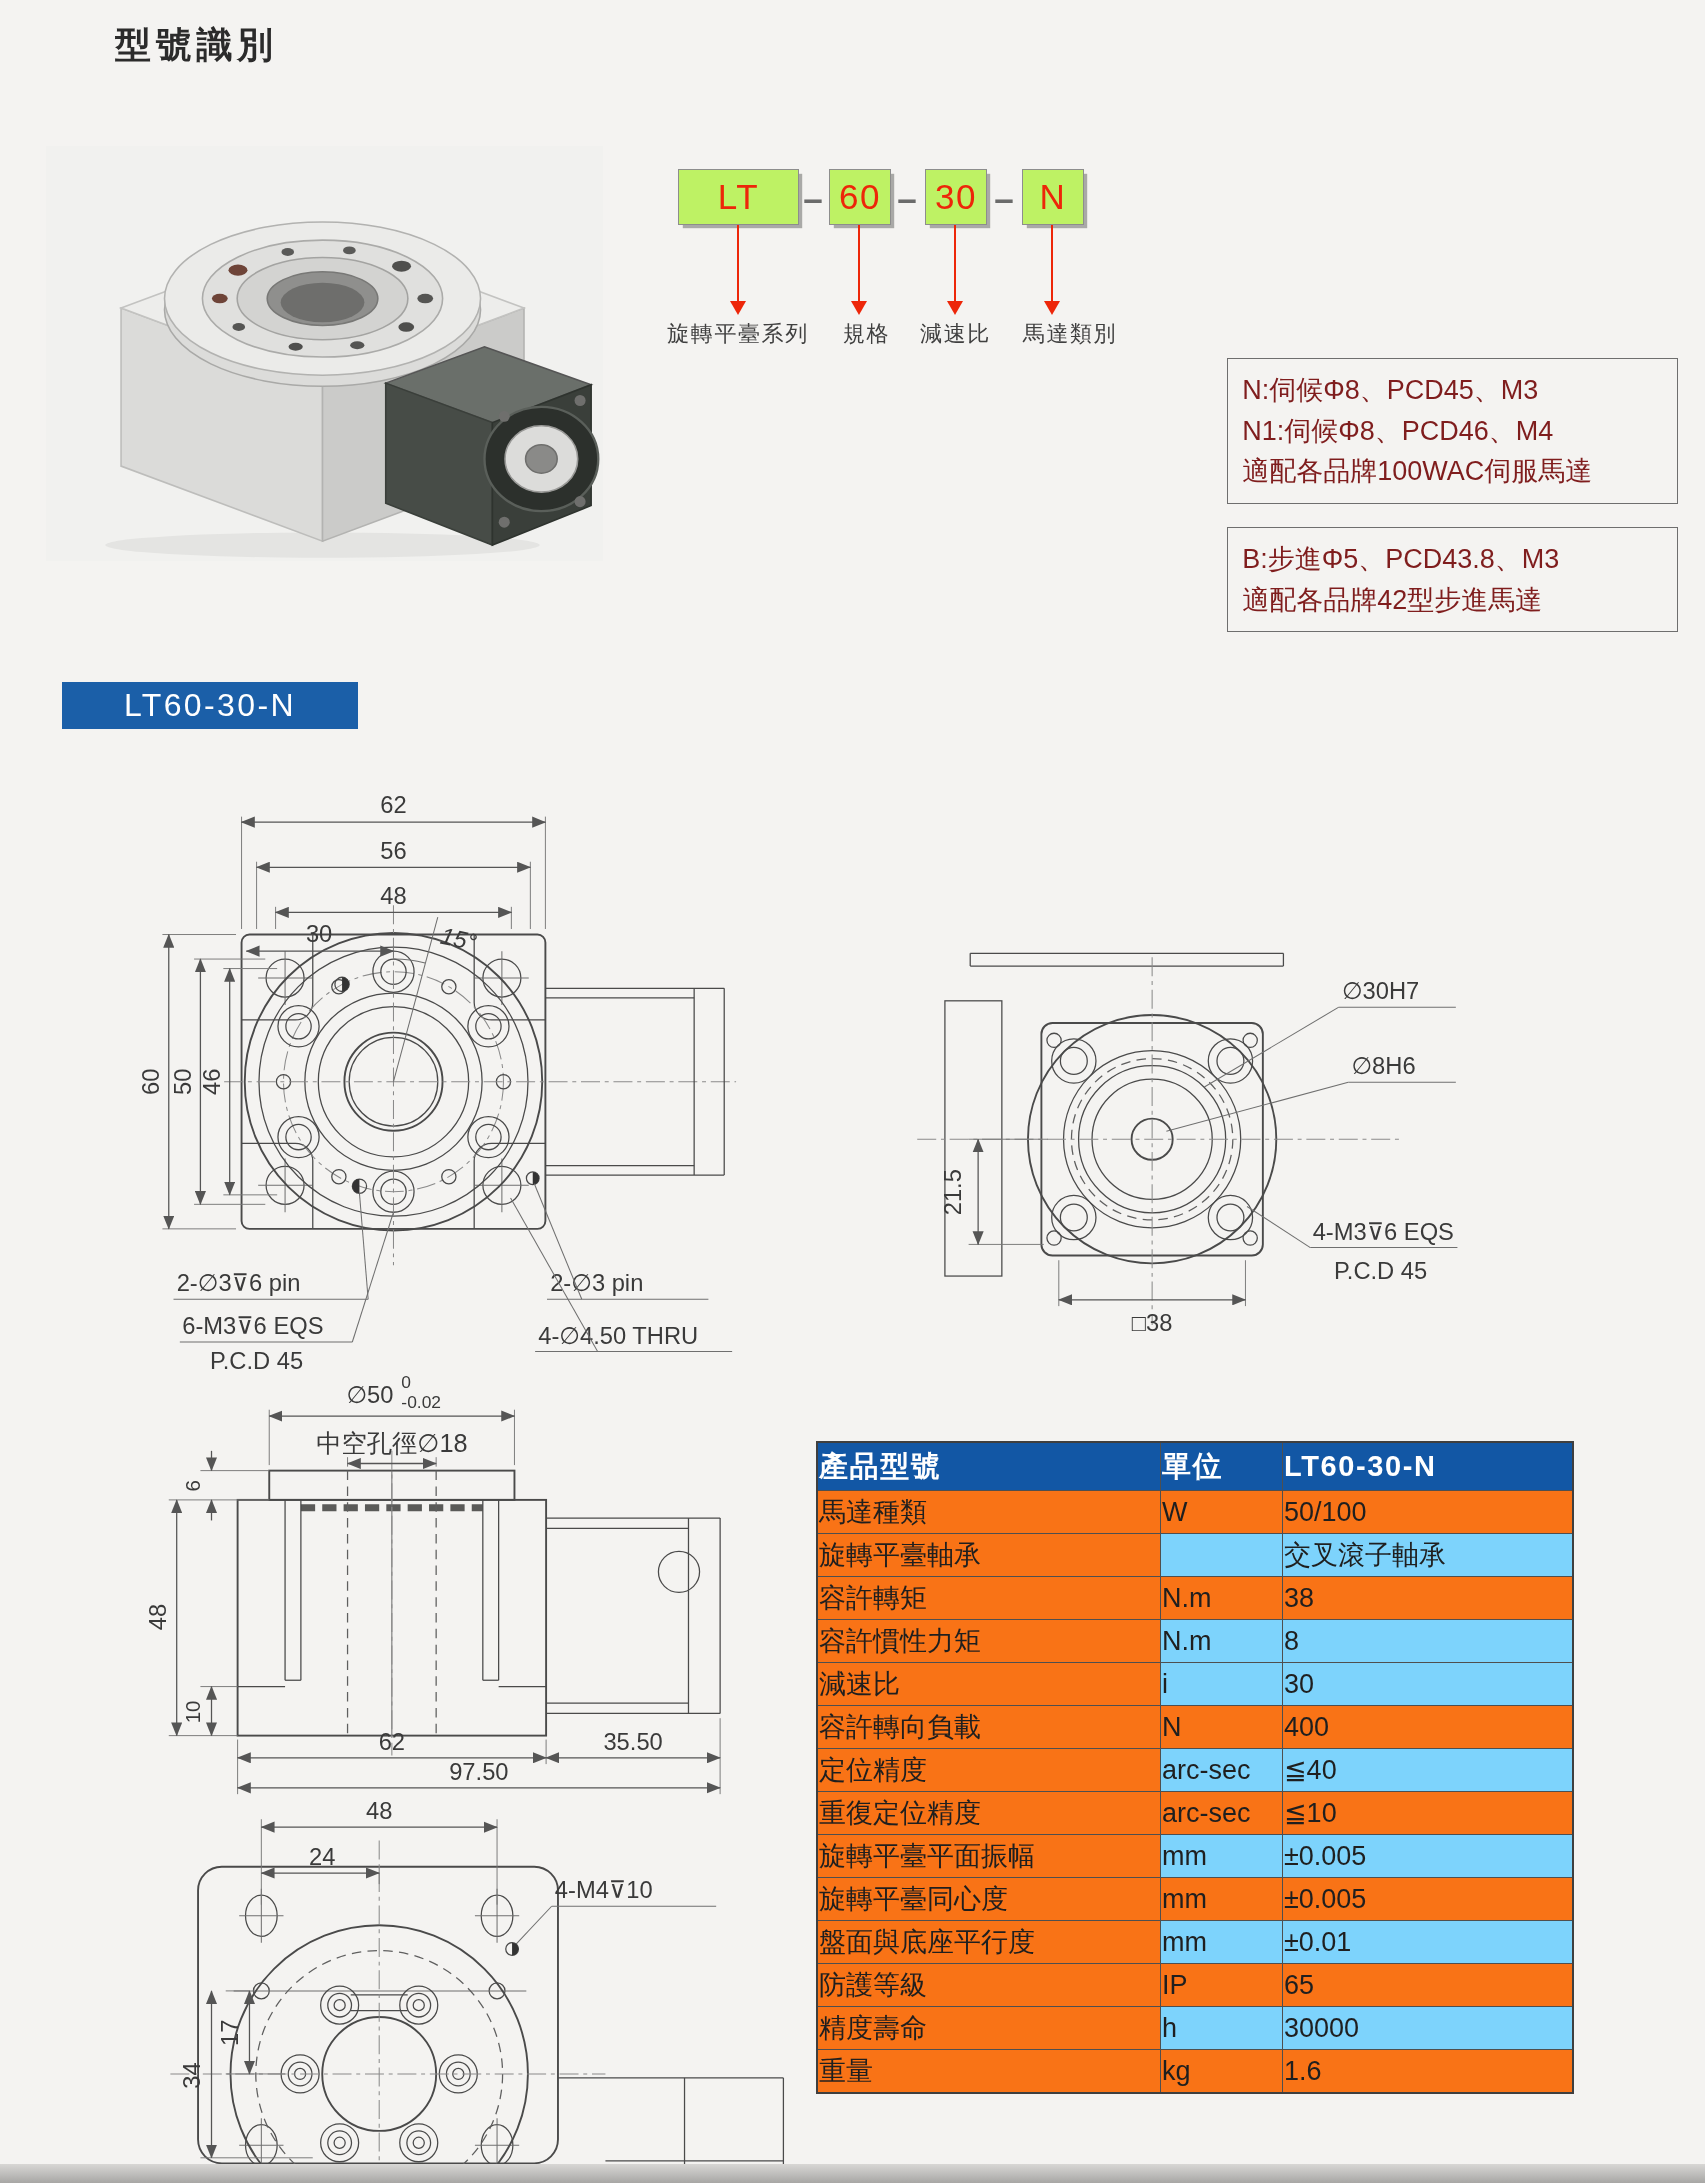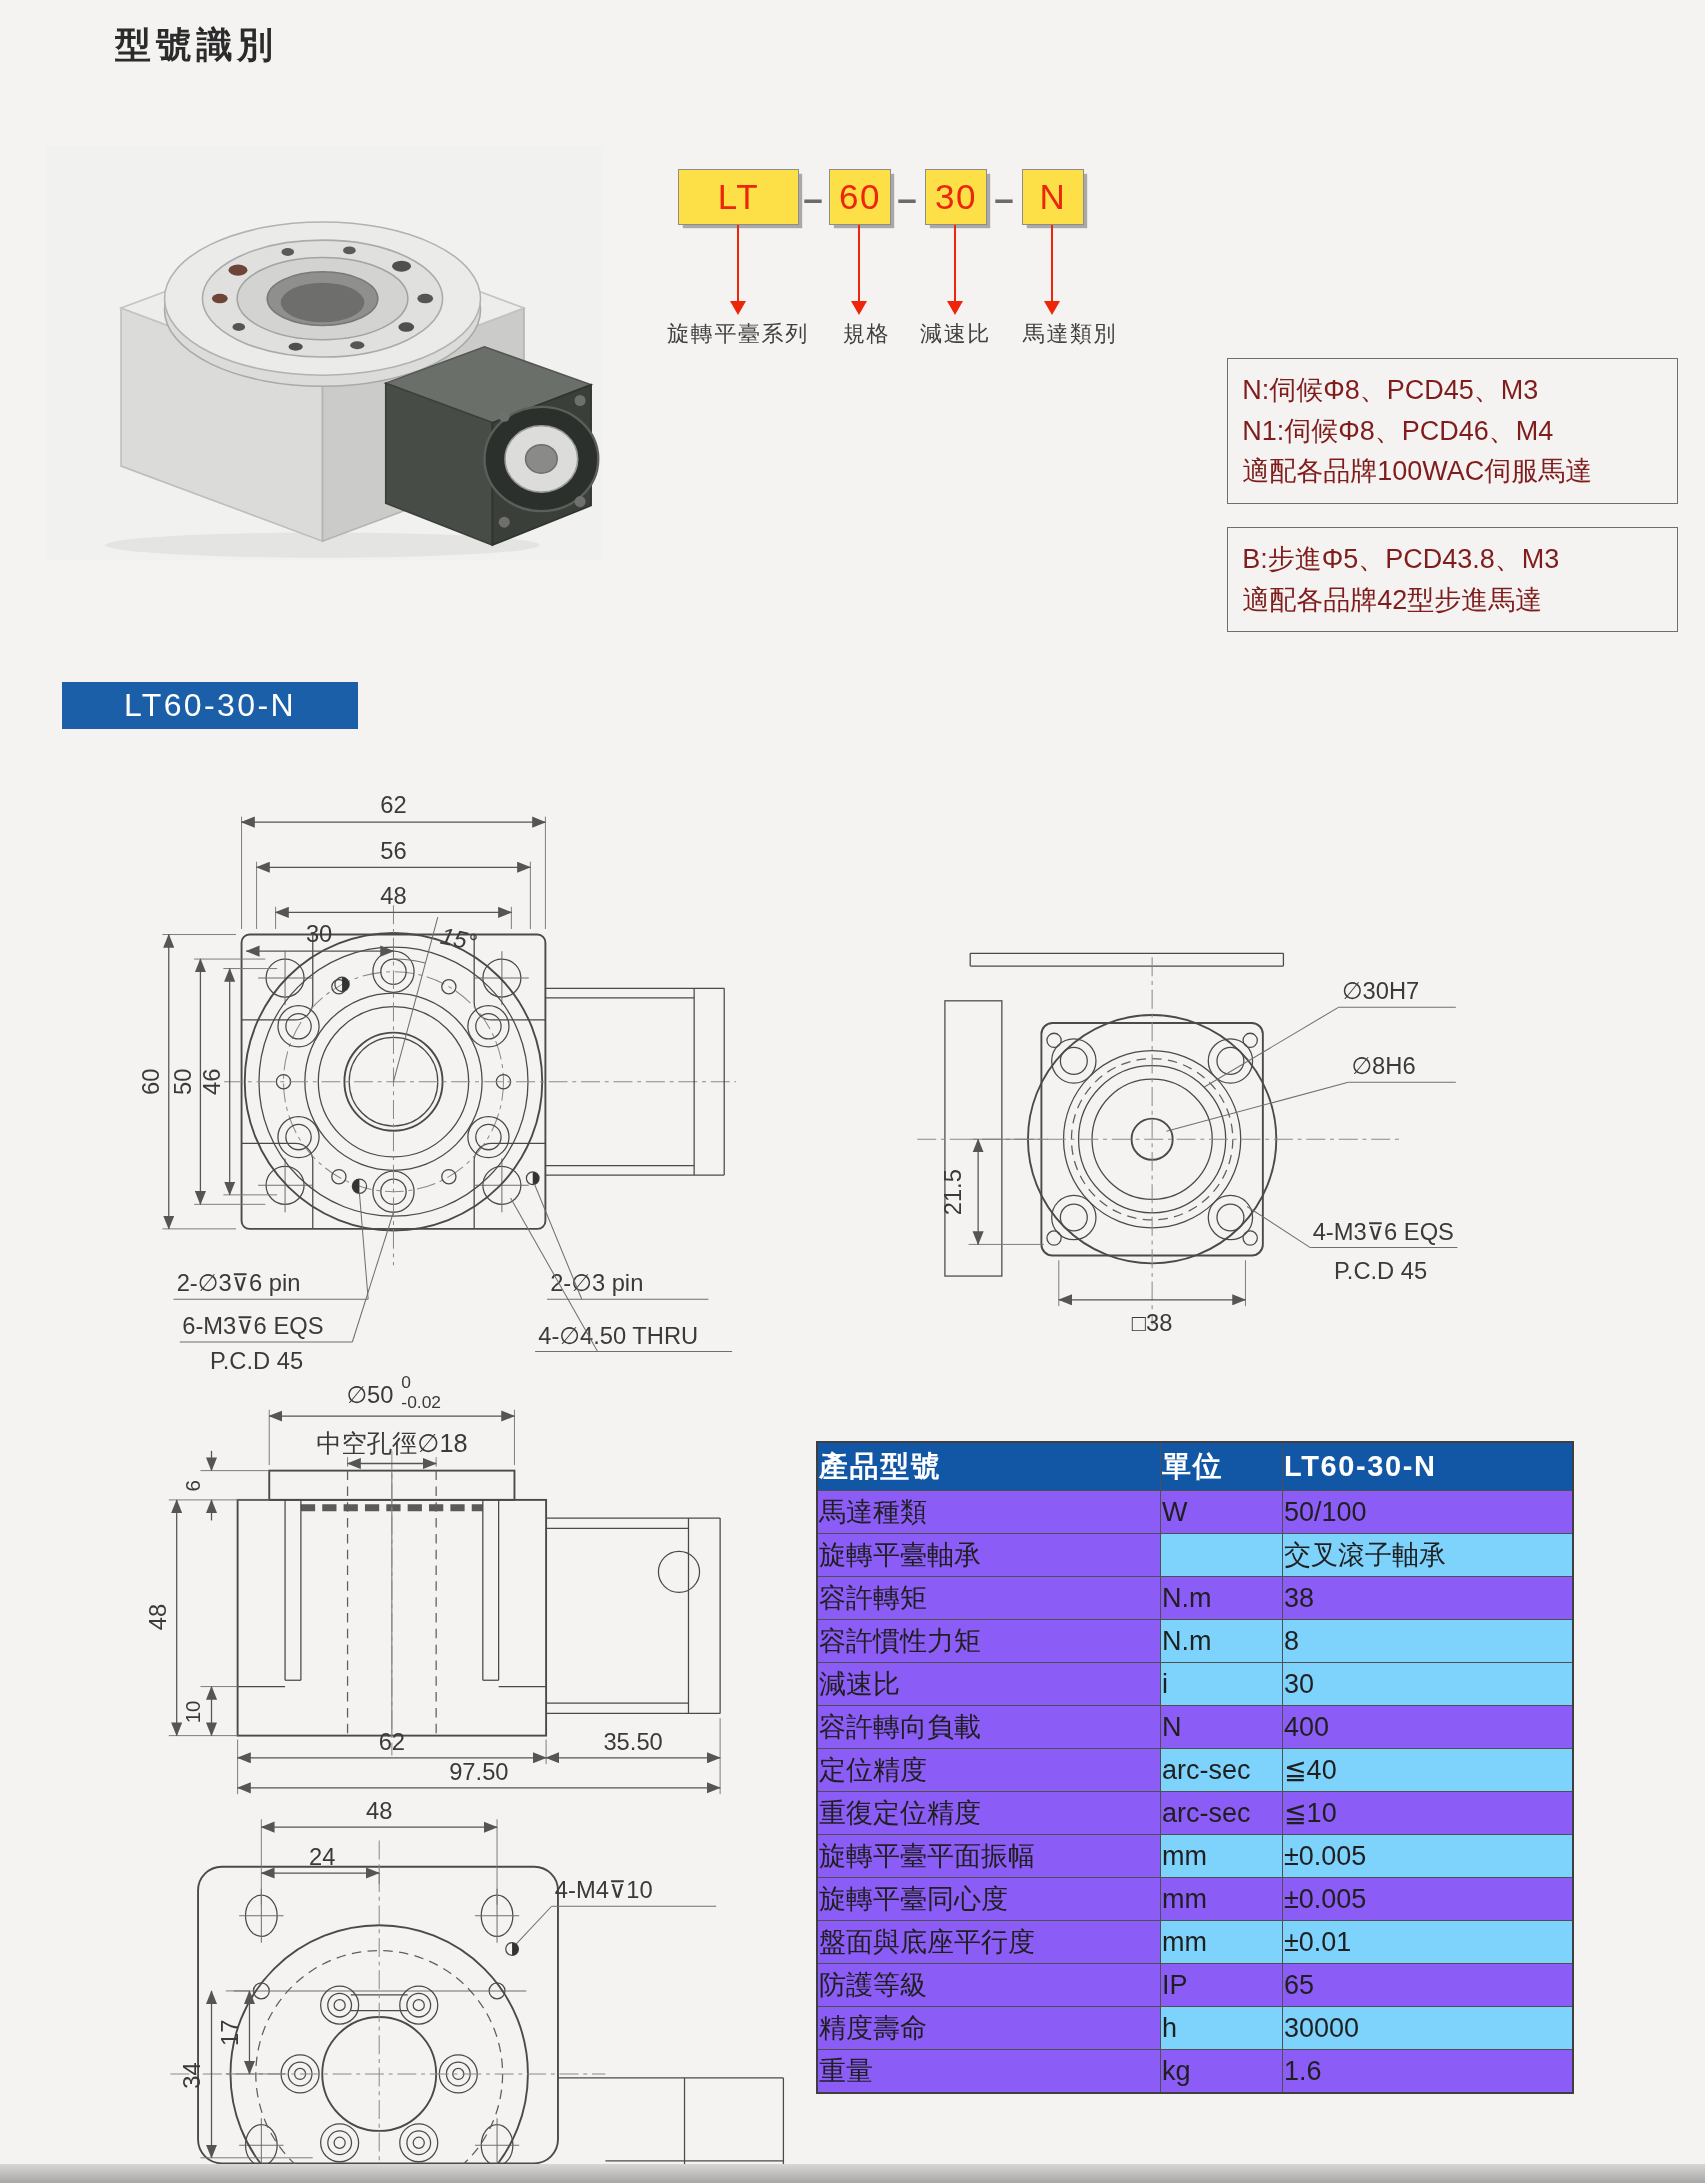--- a/index.html
+++ b/index.html
@@ -1,37 +1,37 @@
 <!DOCTYPE html>
 <html style="font-size:12.7px"><head>
 <meta charset="utf-8">
 <style>
   html,body{margin:0;padding:0;background:#dddcda;}
   .page{position:relative;width:1706px;height:2183px;background:#f4f3f1;overflow:hidden;
         font-family:"Liberation Sans","DejaVu Sans",sans-serif;color:#2e2e2e;padding-left:21px;}
   .abs{position:absolute;}
   #page-title{left:115px;top:20.6px;font-size:36px;font-weight:bold;letter-spacing:4.7px;color:#2b2b2b;}
   
-  .mbox{background:#fde047;border:1.6px solid #8d8d8d;box-shadow:4px 4px 0 -0.8px #a9a9a7;
+  .mbox{background:#bef264;border:1.6px solid #8d8d8d;box-shadow:4px 4px 0 -0.8px #a9a9a7;
         display:flex;align-items:center;justify-content:center;
         color:#ed2609;font-size:35px;letter-spacing:1.6px;}
   .mdash{font-size:35px;color:#6b6b6b;text-align:center;font-weight:bold;}
   .marrow{width:2.4px;background:#ed2609;}
   .marrow .tip{position:absolute;left:-7.1px;bottom:-12.7px;width:0;height:0;
         border-left:8px solid transparent;border-right:8px solid transparent;border-top:14.2px solid #ed2609;}
   .mlabel{font-size:22px;color:#404040;text-align:center;letter-spacing:1.6px;}
   .infobox{border:1.6px solid #6e6e6e;padding:11px 14.2px;font-size:27px;line-height:1.5;color:#7f1d1d;background:#f4f3f1;}
   #series-badge{left:62px;top:682px;width:296px;height:47px;background:#1b5fa8;
         display:flex;align-items:center;justify-content:center;color:#fff;font-size:32px;letter-spacing:2.4px;}
   
   table.spec{border-collapse:collapse;table-layout:fixed;width:746px;border:2.4px solid #3f3f3f;}
   table.spec td,table.spec th{border:1.6px solid #4f4f4f;text-align:left;vertical-align:middle;
         overflow:hidden;white-space:nowrap;}
   table.spec th{background:#1257a5;color:#ffffff;font-size:29px;font-weight:bold;height:45px;letter-spacing:1.6px;}
-  table.spec td{height:40px;font-size:27px;color:#1f1f1f;background:#8b5cf6;}
+  table.spec td{height:40px;font-size:27px;color:#1f1f1f;background:#f97316;}
   table.spec td.shaded{background:#7dd3fc;}
   .c1{width:340px;} .c2{width:119px;} .c3{width:287px;}
   
   svg text{font-family:"Liberation Sans","DejaVu Sans",sans-serif;fill:#3a3a3a;}
   .draw{stroke:#4a4a4a;stroke-width:2.4;fill:none;}
   .draw2{stroke:#4a4a4a;stroke-width:1.6;fill:none;}
   .thin{stroke:#6f6f6f;stroke-width:1.3;fill:none;}
   .cl{stroke:#8a8a8a;stroke-width:1.3;fill:none;stroke-dasharray:24 6 5 6;}
   .dsh{stroke:#5f5f5f;stroke-width:1.6;fill:none;stroke-dasharray:12 8;}
   .dim{stroke:#555;stroke-width:1.6;fill:none;}

